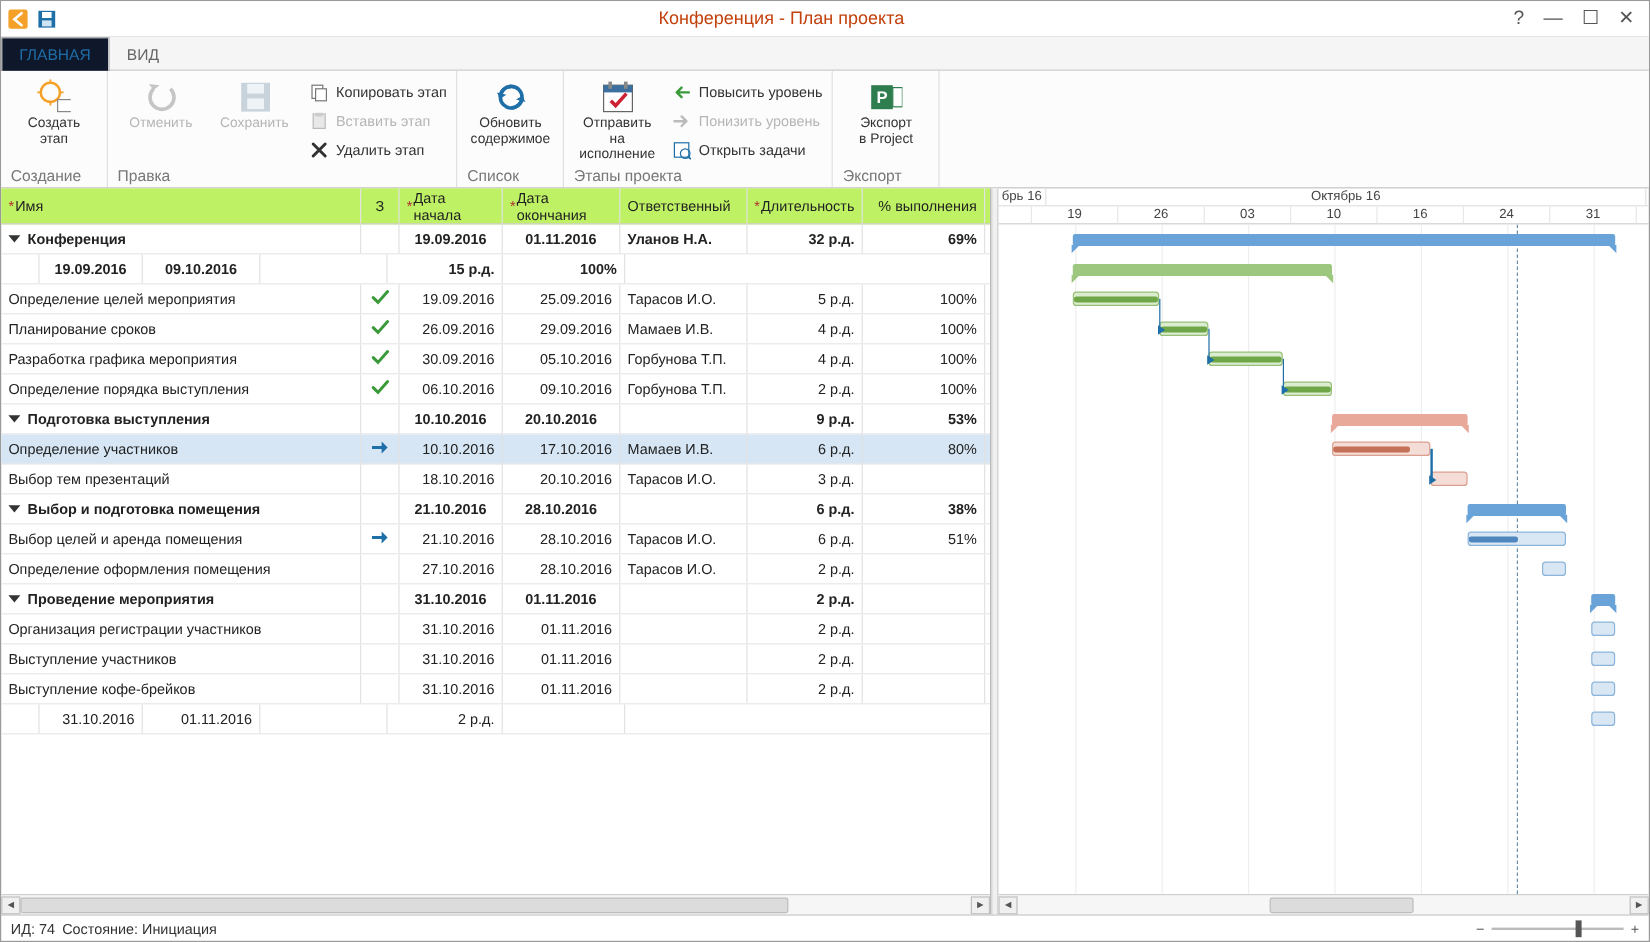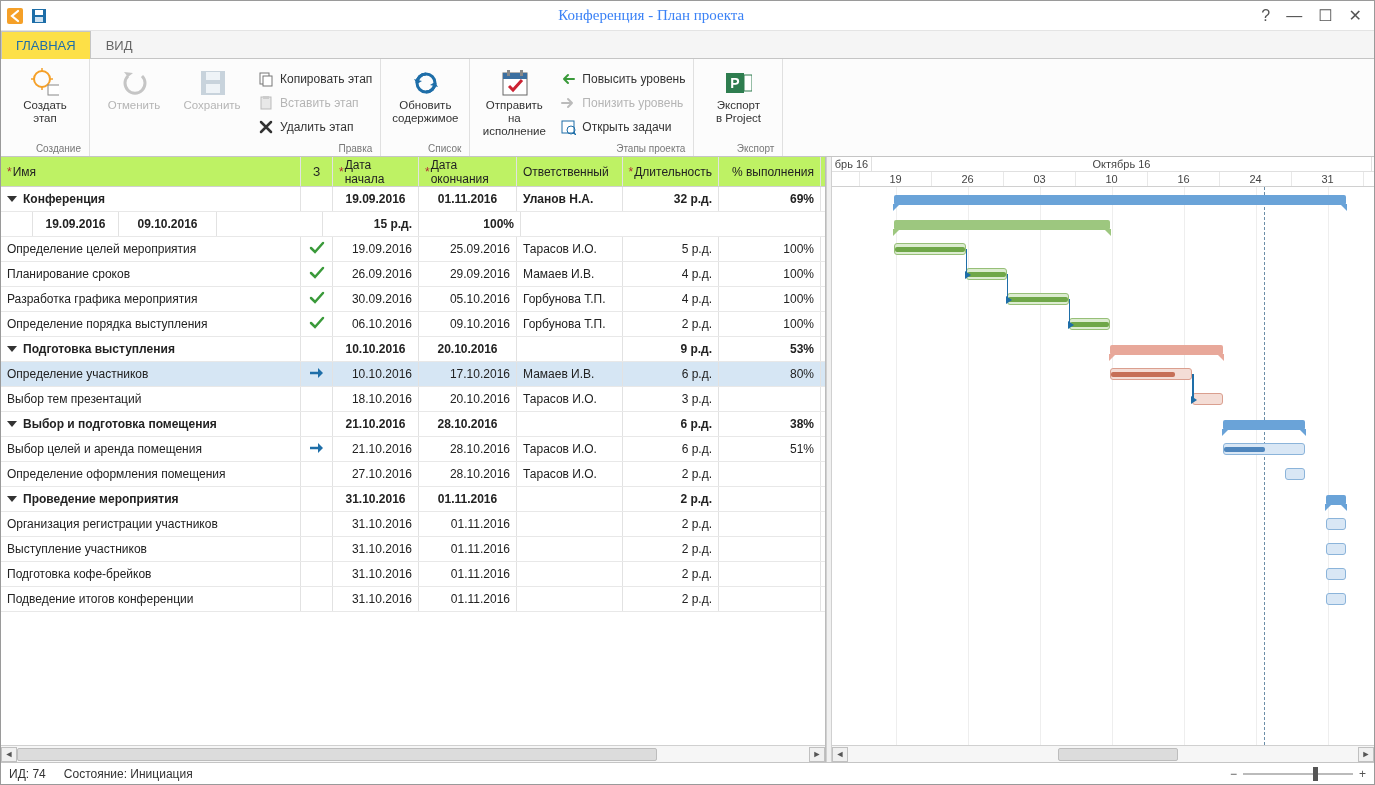--- a/index.html
+++ b/index.html
@@ -2,32 +2,32 @@
 <html><head>
 <meta charset="utf-8">
 <style>
   * { box-sizing: border-box; font-family: "Segoe UI", Tahoma, sans-serif; }
   body { margin: 0; background: #fff; font-size: 12px; color: #222; }
   .window { width: 1375px; height: 785px; border: 1px solid #9a9a9a; display: flex; flex-direction: column; background:#fff;}
   
   .titlebar { height: 30px; display: flex; align-items: center; background:#fff; border-bottom:1px solid #e4e4e4;}
   .titlebar .quick { display:flex; gap:4px; padding:0 4px;}
   .titlebar .quick .qbtn{ width:20px;height:20px;display:flex;align-items:center;justify-content:center;}
-  .titlebar .title { flex:1; text-align:center; font-size:15px; color:#3b82f6;font-family:Liberation Serif, serif;}
+  .titlebar .title { flex:1; text-align:center; font-size:15px; color:#c2410c;}
   .titlebar .wincontrols { display:flex; gap:16px; padding:0 12px; color:#555;}
   .titlebar .wincontrols span{font-size:16px;line-height:1;}
   
   .tabstrip{ height:28px; background:#f5f5f5; border-bottom:1px solid #c5c5c5; display:flex; align-items:flex-end;}
   .tab{ padding:6px 14px 6px 14px; font-size:13px; color:#666; border:1px solid transparent; border-bottom:none; position:relative; top:1px;}
-  .tab.active{ background:#fde047; color:#1e6ea8; border-color:#c5c5c5;}
+  .tab.active{ background:#0f172a; color:#1e6ea8; border-color:#c5c5c5;}
   
   .ribbon{ height:98px; background:#fcfcfc; border-bottom:1px solid #c5c5c5; display:flex; }
   .group{ display:flex; flex-direction:column; border-right:1px solid #e0e0e0; padding:4px 8px 2px 8px;}
   .group .body{ flex:1; display:flex; align-items:center; gap:6px;}
-  .group .label{ text-align:right; font-size:10px; color:#777; padding-top:0px;}
+  .group .label{ text-align:left; font-size:13px; color:#777; padding-top:0px;}
   .bigbtn{ display:flex; flex-direction:column; align-items:center; justify-content:flex-start; width:72px; height:72px; padding-top:2px; gap:2px;}
   .bigbtn .cap{ font-size:11.5px; text-align:center; color:#333; line-height:1.15;}
   .bigbtn.disabled .cap{ color:#b5b5b5;}
   .smallstack{ display:flex; flex-direction:column; gap:4px; padding-left:4px;}
   .smallbtn{ display:flex; align-items:center; gap:6px; font-size:12px; color:#333; height:20px;}
   .smallbtn.disabled{ color:#b5b5b5;}
   .ico{ width:28px;height:28px;display:inline-flex;align-items:center;justify-content:center;}
   .icosm{ width:16px;height:16px;display:inline-flex;align-items:center;justify-content:center;}
   
   .content{ flex:1; display:flex; min-height:0;}
@@ -74,21 +74,21 @@
   .summary::before,.summary::after{content:"";position:absolute;width:0;height:0;border-top:7px solid #6aa3d8;top:9px;}
   .summary::before{left:-1px;border-right:7px solid transparent;}
   .summary::after{right:-1px;border-left:7px solid transparent;}
   .sum-g{background:#9dc77f;} .sum-g::before,.sum-g::after{border-top-color:#9dc77f;}
   .sum-r{background:#e8a89a;} .sum-r::before,.sum-r::after{border-top-color:#e8a89a;}
   .task{background:#d9e7f5;border:1px solid #8bb4da;height:12px;border-radius:3px;}
   .task .prog{position:absolute;left:0;top:3px;height:5px;background:#4f86bd;border-radius:2px;}
   .task-g{background:#dcecd0;border-color:#97bf78;} .task-g .prog{background:#6fa748;}
   .task-r{background:#f4ddd6;border-color:#da9f8f;} .task-r .prog{background:#c66f57;}
   
-  .statusbar{ height:22px; border-top:1px solid #c5c5c5; display:flex; align-items:center; font-size:12px; padding:0 8px; gap:18px; color:#333;}
+  .statusbar{ height:22px; border-top:1px solid #c5c5c5; display:flex; align-items:center; font-size:12px; padding:0 8px; gap:6px; color:#333;}
   .statusbar .zoom{margin-left:auto;display:flex;align-items:center;gap:6px;color:#555;}
   .ztrack{width:110px;height:2px;background:#bbb;position:relative;}
   .zthumb{position:absolute;width:5px;height:14px;background:#555;top:-6px;left:70px;}
 </style>
 </head>
 <body>
 
 <div class="window">
 
   <div class="titlebar">
@@ -482,33 +482,30 @@
             </div>
             <div class="cell col-status"></div>
             <div class="cell col-start" style="justify-content:flex-end">31.10.2016</div>
             <div class="cell col-end" style="justify-content:flex-end">01.11.2016</div>
             <div class="cell col-resp"></div>
             <div class="cell col-dur">2 р.д.</div>
             <div class="cell col-pct"></div>
           </div>
           <div class="row">
             <div class="cell namecell indent2">
-              <span>Подготовка кофе-брейков</span>
+              <span>Выступление кофе-брейков</span>
             </div>
             <div class="cell col-status"></div>
             <div class="cell col-start" style="justify-content:flex-end">31.10.2016</div>
             <div class="cell col-end" style="justify-content:flex-end">01.11.2016</div>
             <div class="cell col-resp"></div>
             <div class="cell col-dur">2 р.д.</div>
             <div class="cell col-pct"></div>
           </div>
           <div class="row">
-            <div class="cell namecell indent2">
-              <span>Подведение итогов конференции</span>
-            </div>
             <div class="cell col-status"></div>
             <div class="cell col-start" style="justify-content:flex-end">31.10.2016</div>
             <div class="cell col-end" style="justify-content:flex-end">01.11.2016</div>
             <div class="cell col-resp"></div>
             <div class="cell col-dur">2 р.д.</div>
             <div class="cell col-pct"></div>
           </div>
         </div>
       <div class="hscroll">
         <div class="arrow">◄</div>

